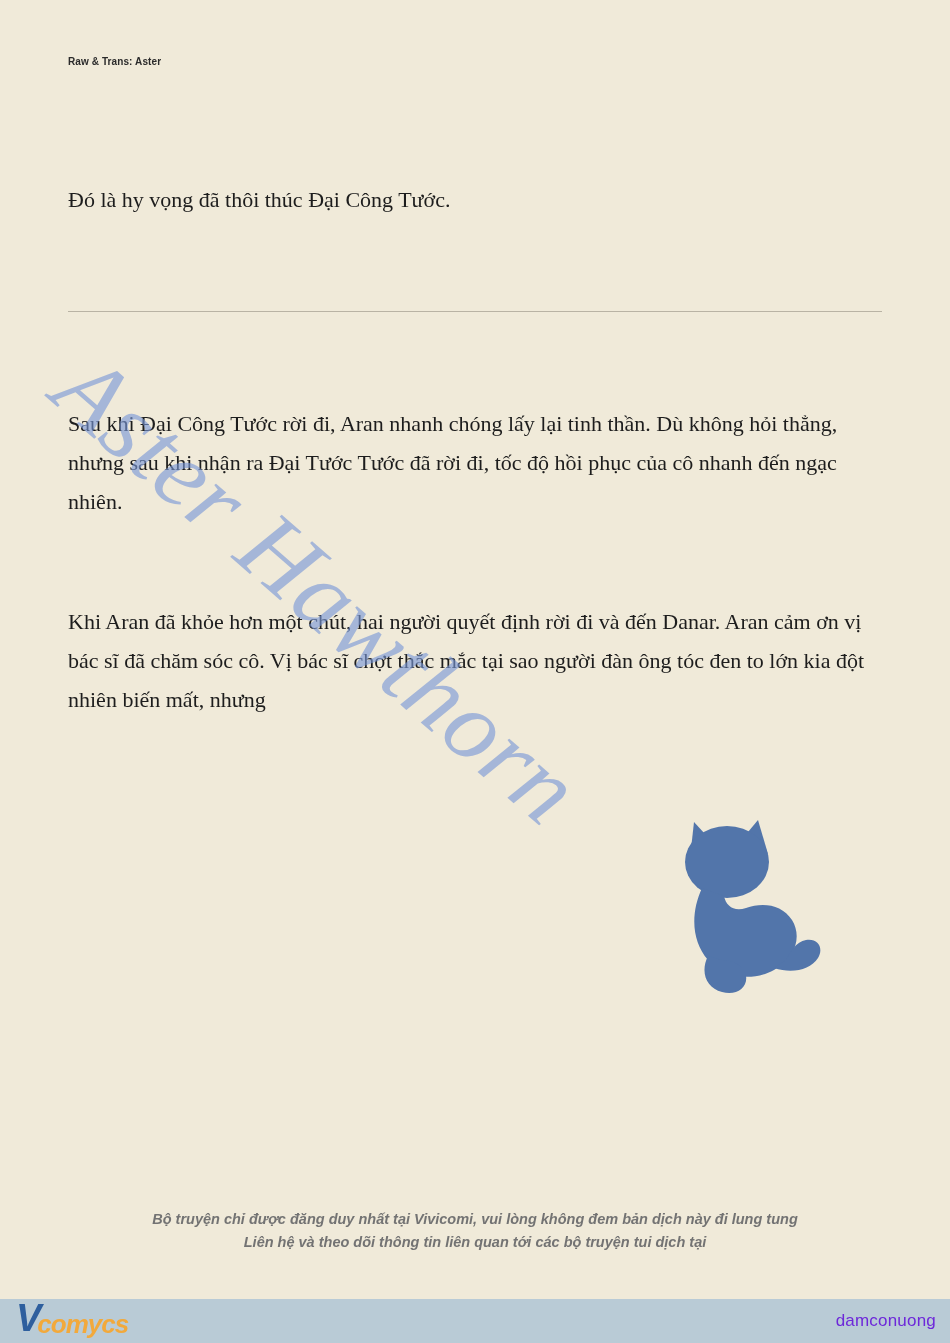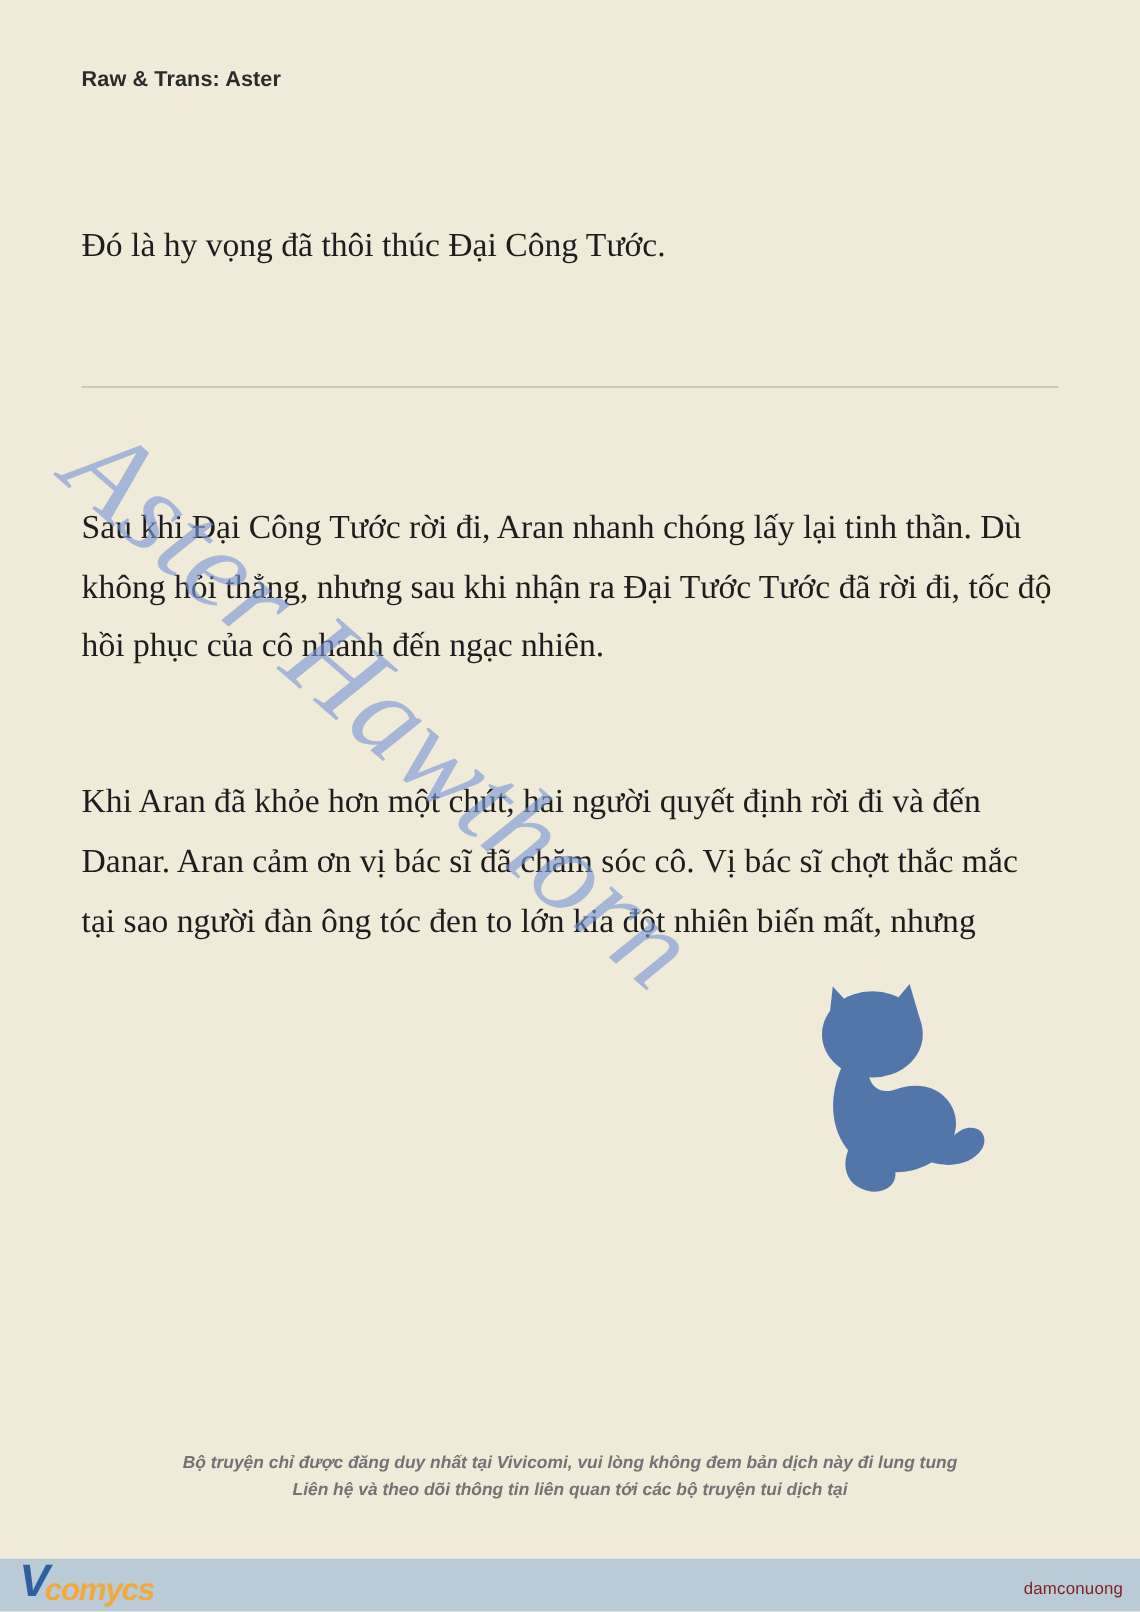--- a/index.html
+++ b/index.html
@@ -20,36 +20,36 @@
     background: #f0ead9;
     overflow: hidden;
   }
 
   
   .credit {
     position: absolute;
     left: 68px;
     top: 56px;
     font-family: "Liberation Sans", sans-serif;
-    font-size: 18px;
+    font-size: 10px;
     font-weight: 700;
     color: #2b2b2b;
     letter-spacing: 0.1px;
   }
 
   
   .content {
     position: absolute;
     left: 68px;
     top: 180px;
     width: 814px;
   }
   .para {
     font-family: "Liberation Serif", serif;
-    font-size: 28px;
+    font-size: 22px;
     line-height: 1.78;
     color: #1d1d1d;
     margin: 0;
   }
   .para.first {
     margin-bottom: 0;
   }
   .divider {
     width: 814px;
     height: 0;
@@ -137,22 +137,22 @@
     font-weight: 700;
     font-style: italic;
     line-height: 1;
     margin-right: -4px;
   }
   .site-tag {
     position: absolute;
     right: 14px;
     bottom: 12px;
     font-family: "Liberation Sans", sans-serif;
-    font-size: 14px;
-    color: #7f1d1d;
+    font-size: 17px;
+    color: #6d28d9;
     letter-spacing: 0.2px;
   }
 </style>
 </head>
 <body>
 
 <div class="page">
 
   <div class="credit">Raw &amp; Trans: Aster</div>
 

